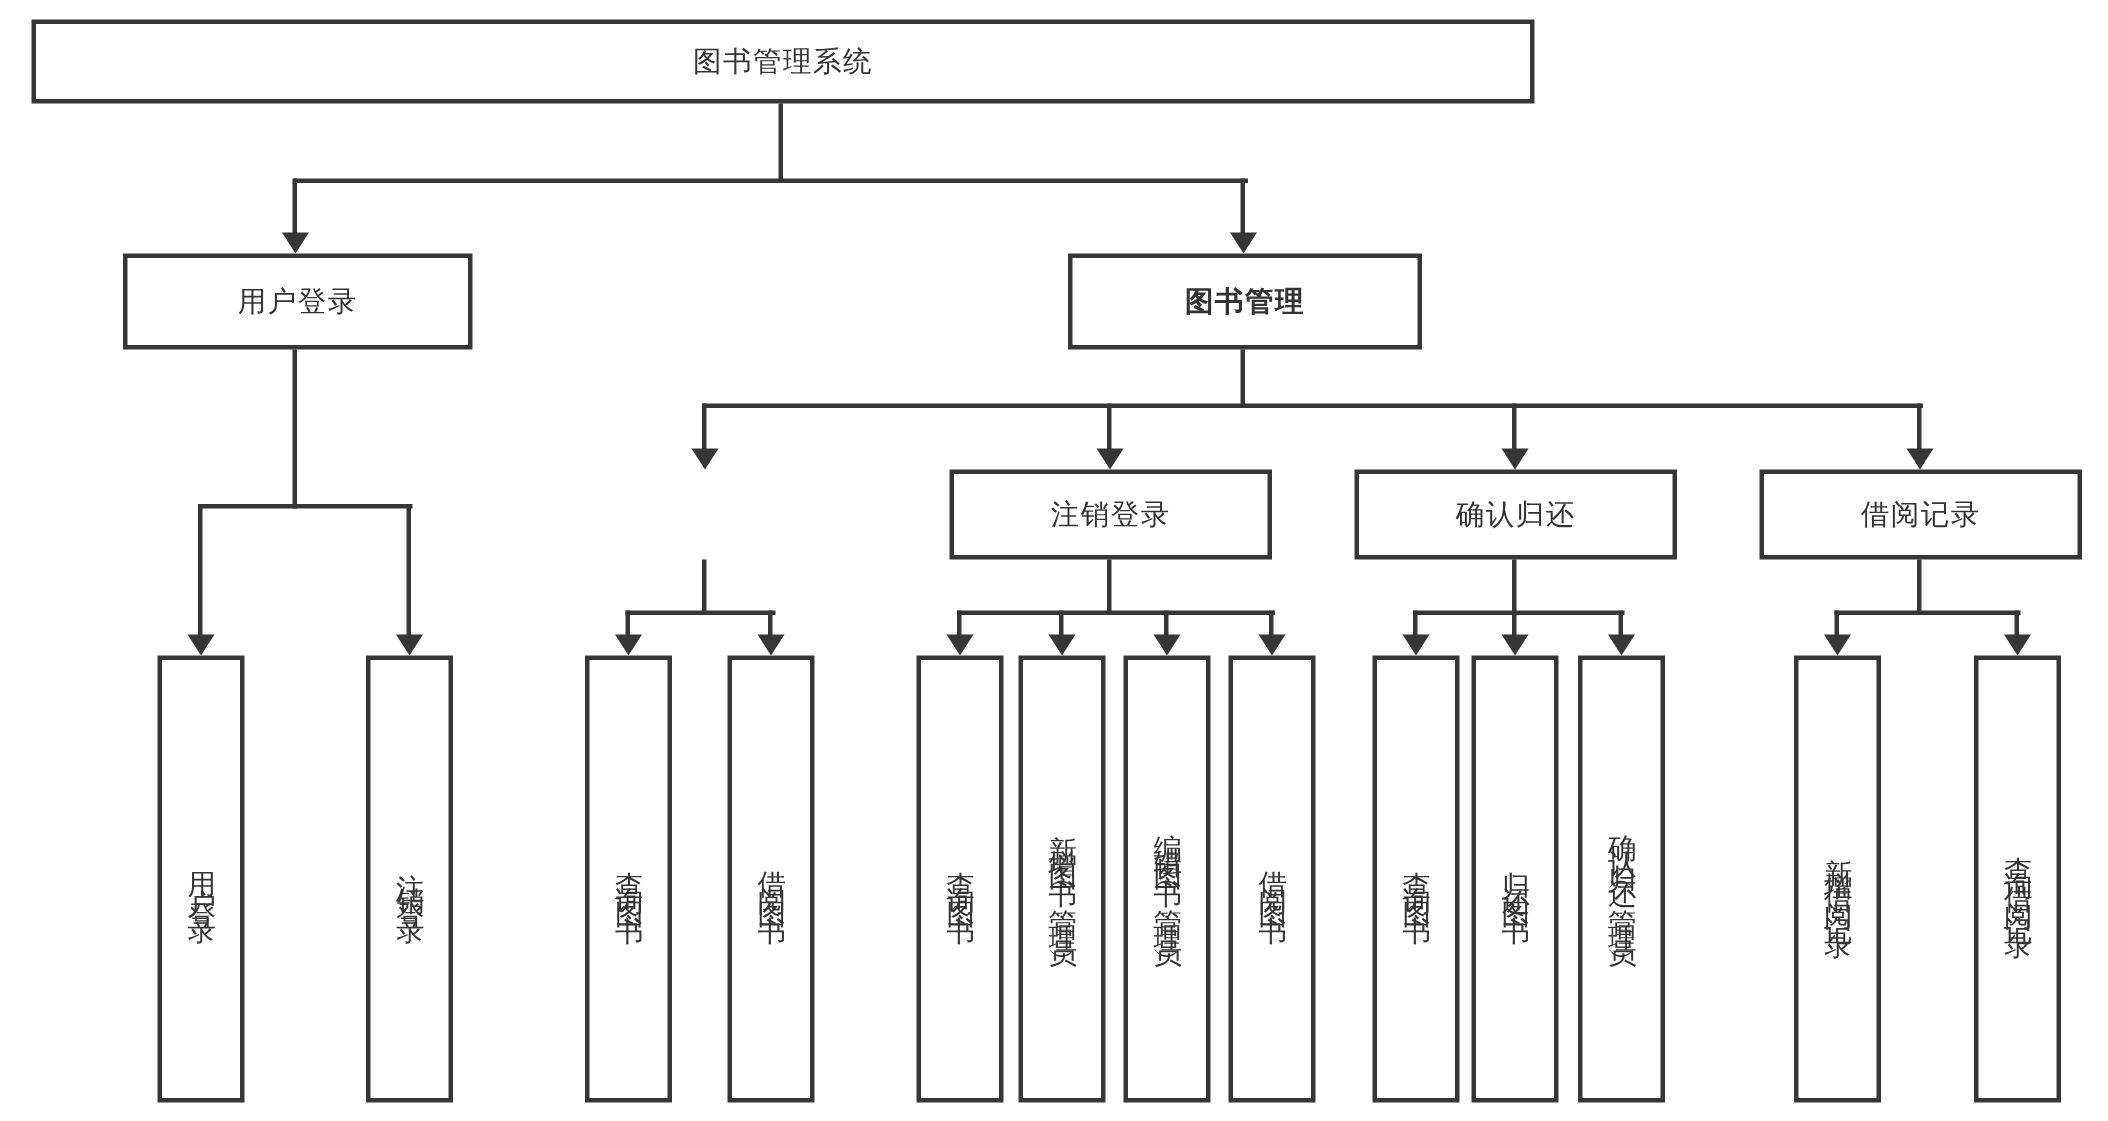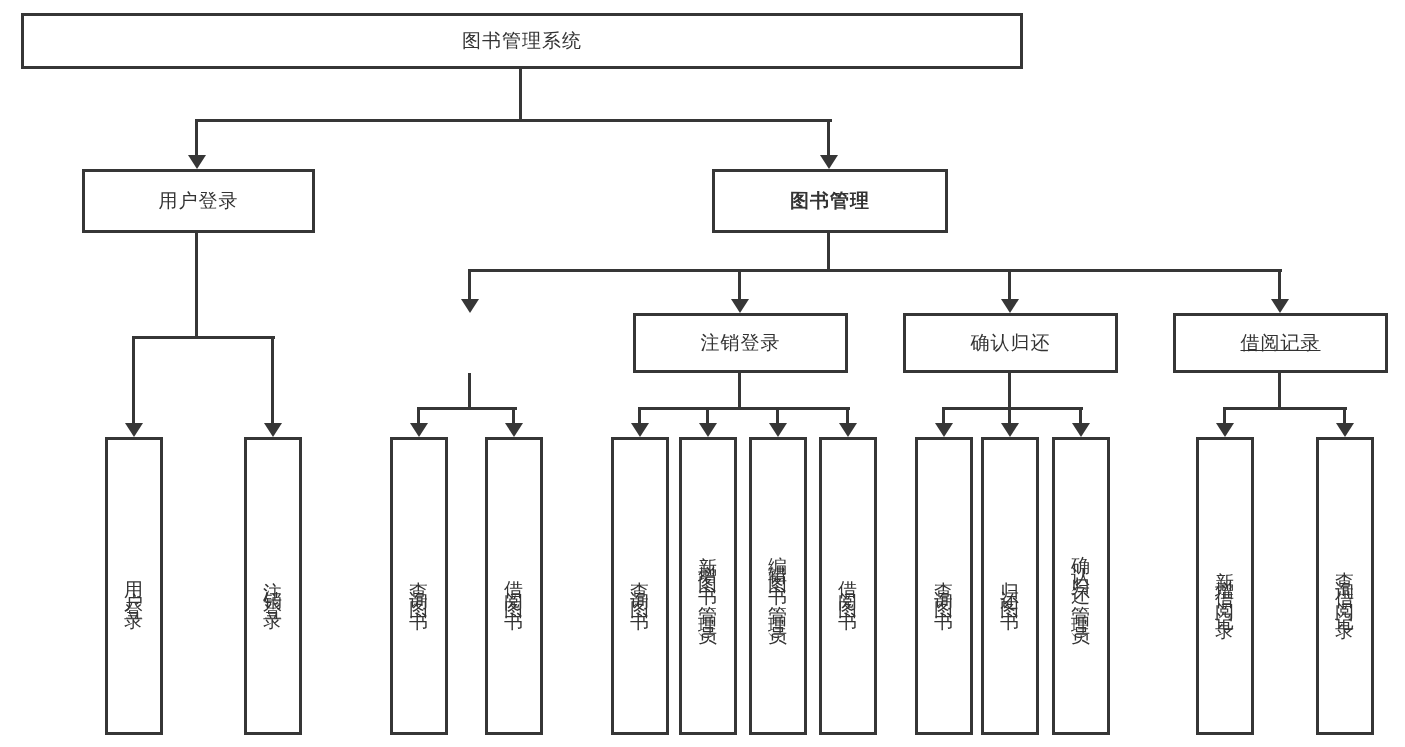--- a/index.html
+++ b/index.html
@@ -81,21 +81,21 @@
   <div class="arr" style="left:1001px;top:299px;"></div>
   <div class="vl" style="left:1278px;top:269px;height:31px;"></div>
   <div class="arr" style="left:1271px;top:299px;"></div>
 
   <div class="node" style="left:633px;top:313px;width:215px;height:60px;">
     <span>注销登录</span>
   </div>
   <div class="node" style="left:903px;top:313px;width:215px;height:60px;">
     <span>确认归还</span>
   </div>
-  <div class="node" style="left:1173px;top:313px;width:215px;height:60px;text-decoration:underline;">
+  <div class="node" style="left:1173px;top:313px;width:215px;height:60px;">
     <span>借阅记录</span>
   </div>
 
   <div class="vl" style="left:468px;top:373px;height:37px;"></div>
   <div class="hl" style="left:417px;top:407px;width:100px;"></div>
   <div class="vl" style="left:417px;top:407px;height:17px;"></div>
   <div class="arr" style="left:410px;top:423px;"></div>
   <div class="vl" style="left:512px;top:407px;height:17px;"></div>
   <div class="arr" style="left:505px;top:423px;"></div>
 

